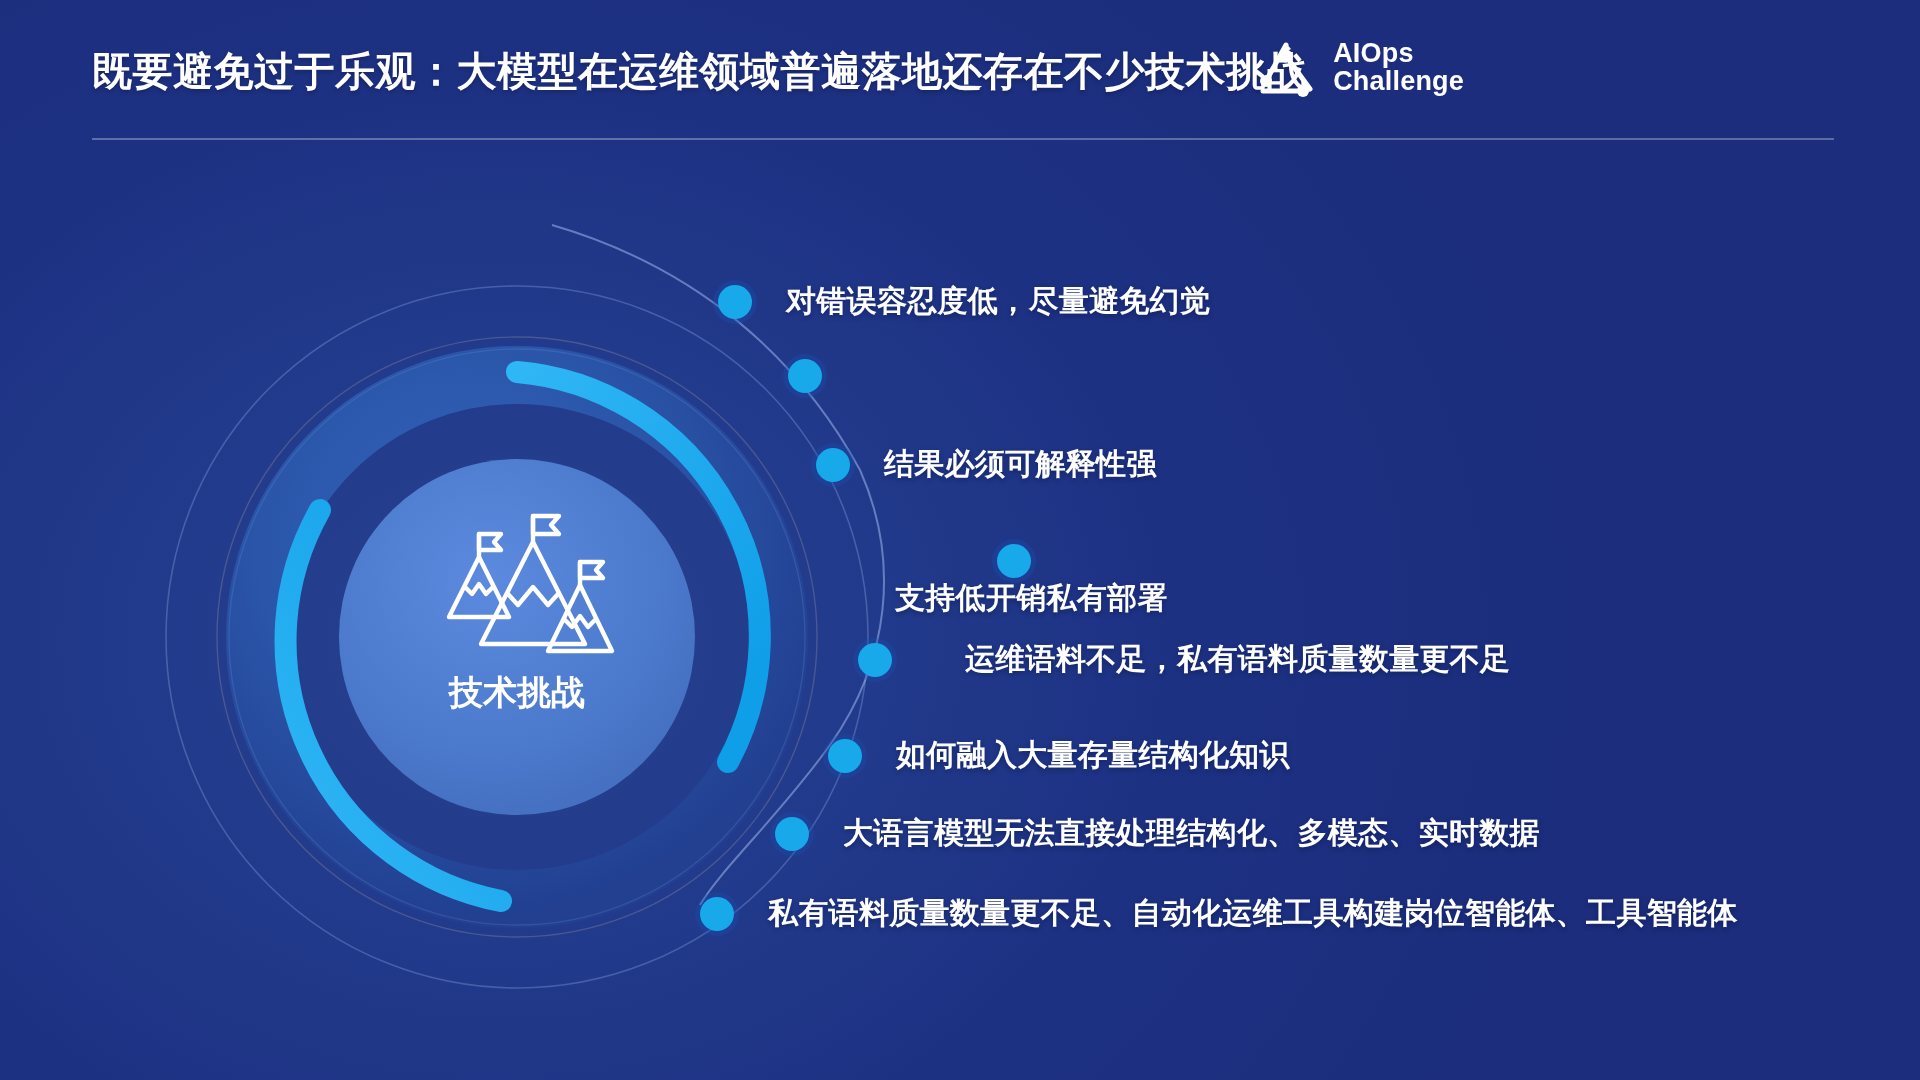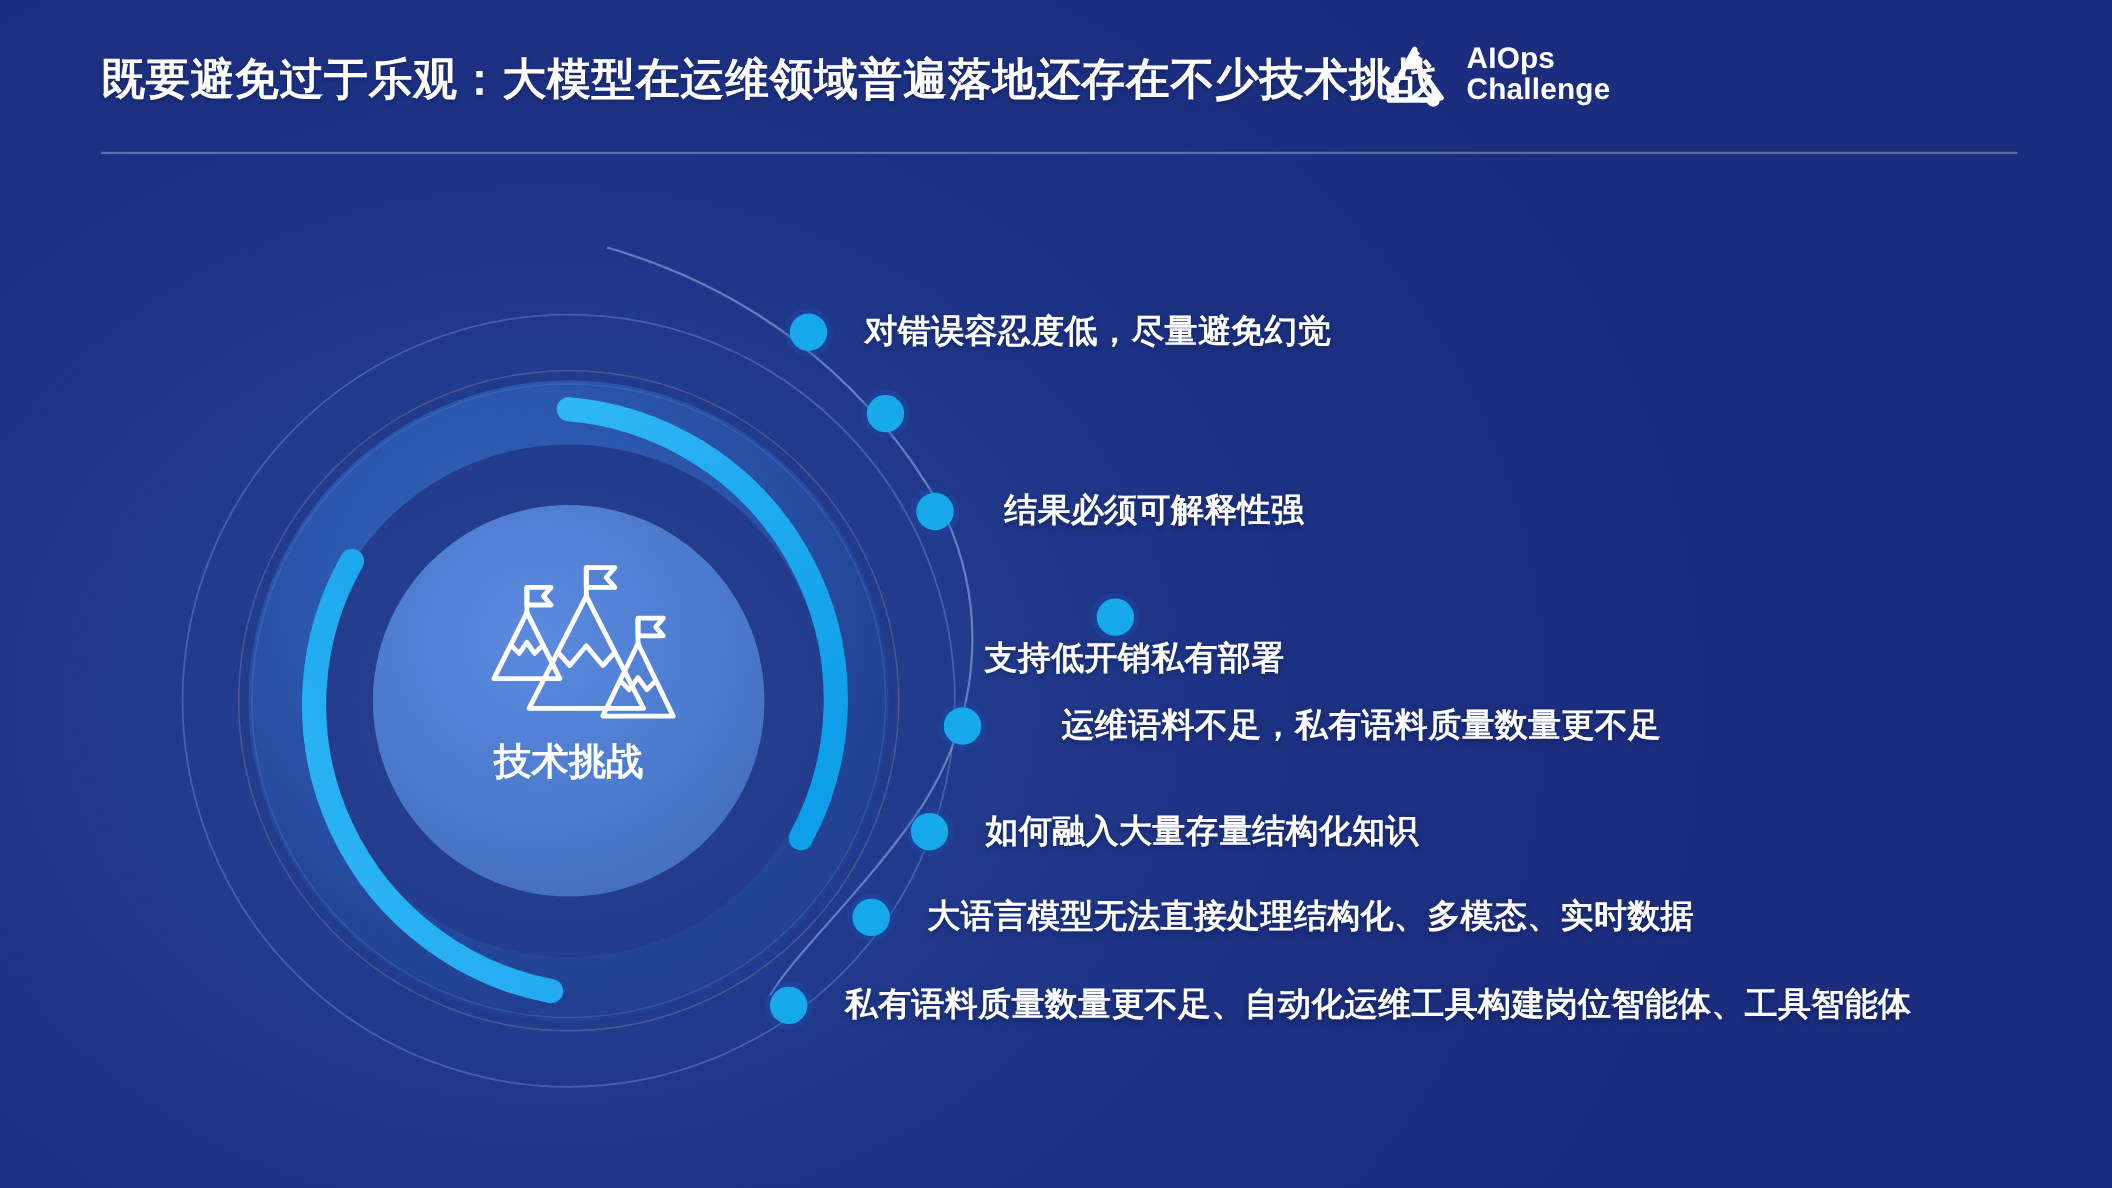--- a/index.html
+++ b/index.html
@@ -202,21 +202,21 @@
 
     <div class="bullet-row" style="left:718px; top:281px;">
       <span class="bullet-dot"></span>
       <span class="bullet-label">对错误容忍度低，尽量避免幻觉</span>
     </div>
 
     <div class="bullet-row" style="left:788px; top:359px;">
       <span class="bullet-dot"></span>
     </div>
 
-    <div class="bullet-row" style="left:833px; top:444px;gap:12px;">
+    <div class="bullet-row" style="left:816px; top:444px;">
       <span class="bullet-dot"></span>
       <span class="bullet-label">结果必须可解释性强</span>
     </div>
 
     <div class="bullet-row" style="left:861px; top:544px;flex-direction:column;">
       <span class="bullet-dot"></span>
       <span class="bullet-label">支持低开销私有部署</span>
     </div>
 
     <div class="bullet-row" style="left:858px; top:639px;gap:39px;">

